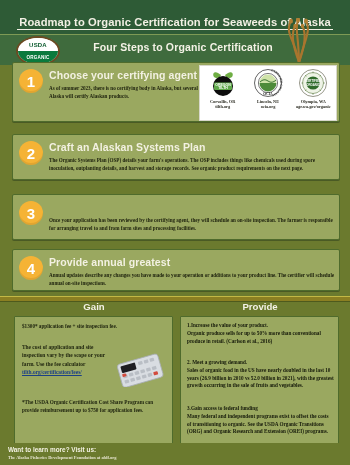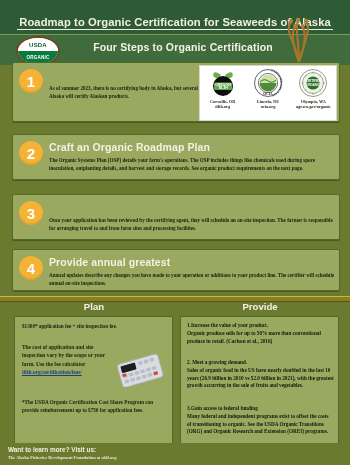--- a/index.html
+++ b/index.html
@@ -193,20 +193,21 @@
       <ellipse cx="9" cy="3" rx="2" ry="2.6"></ellipse>
       <ellipse cx="16" cy="2" rx="2" ry="2.6"></ellipse>
       <ellipse cx="24" cy="3" rx="2" ry="2.6"></ellipse>
       <ellipse cx="13" cy="8" rx="1.7" ry="2.2"></ellipse>
       <ellipse cx="20.5" cy="8" rx="1.7" ry="2.2"></ellipse>
     </g>
   </svg>
 
   <div class="step" style="top:62px;height:58px;">
     <div class="step-num">1</div>
+    <div class="step-title">Choose your certifying agent</div>
     <div class="step-body">As of summer 2023, there is no certifying body in Alaska, but several agents in the lower-48 Alaska will certify Alaskan products.</div>
 
     <div class="logo-panel">
 
       <div class="cert">
         <div class="mark">
           <svg viewBox="0 0 30 30" width="30" height="30">
             <path d="M10 5 C6 3 4 6 6 9 C8 11 12 10 13 7 Z" fill="#6fae44"></path>
             <path d="M20 5 C24 3 26 6 24 9 C22 11 18 10 17 7 Z" fill="#6fae44"></path>
             <circle cx="15" cy="18" r="10" fill="#0d0d0d"></circle>
@@ -266,37 +267,37 @@
           <span>Olympia, WA</span><br>
           <span>agr.wa.gov/organic</span>
         </div>
       </div>
 
     </div>
   </div>
 
   <div class="step" style="top:134px;height:44px;">
     <div class="step-num">2</div>
-    <div class="step-title">Craft an Organic Roadmap Plan</div>
+    <div class="step-title">Craft an Alaskan Systems Plan</div>
     <div class="step-body wide">The Organic Systems Plan (OSP) details your farm's operations. The OSP includes things like chemicals used during spore inoculation, outplanting details, and harvest and storage records. See organic product requirements on the next page.</div>
   </div>
 
   <div class="step" style="top:194px;height:44px;">
     <div class="step-num">3</div>
     <div class="step-body wide">Once your application has been reviewed by the certifying agent, they will schedule an on-site inspection. The farmer is responsible for arranging travel to and from farm sites and processing facilities.</div>
   </div>
 
   <div class="step" style="top:249px;height:40px;">
     <div class="step-num">4</div>
     <div class="step-title">Provide annual greatest</div>
     <div class="step-body wide">Annual updates describe any changes you have made to your operation or additions to your product line. The certifier will schedule annual on-site inspections.</div>
   </div>
 
   <div class="cb-divider"></div>
-  <div class="cb-head costs">Plan</div>
+  <div class="cb-head costs">Gain</div>
   <div class="cb-head benefits">Provide</div>
 
   <div class="panel costs">
     <div class="cost-fee">$1300* application fee + site inspection fee.</div>
     <div class="cost-body">
       <span>The cost of application and site inspection vary by the scope or your farm.</span>
       <span>Use the fee calculator</span>
       <a class="cost-link" href="#">tilth.org/certification/fees/</a>
     </div>
 

